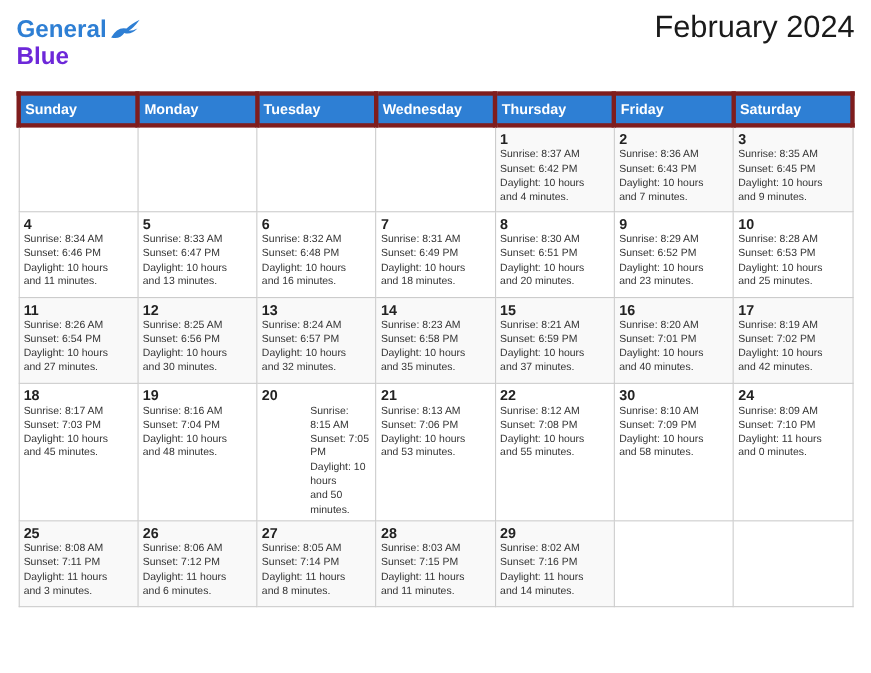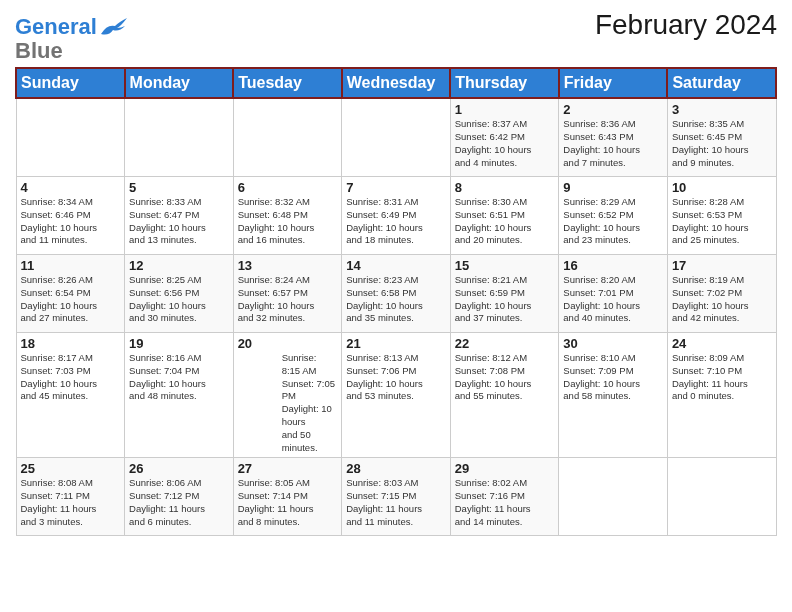--- a/index.html
+++ b/index.html
@@ -11,21 +11,21 @@
       overflow: hidden;
     }
     .container {
       width: 792px;
       padding: 10px 15px 5px 15px;
     }
     .header-row {
       display: flex;
       justify-content: space-between;
       align-items: flex-start;
-      margin-bottom: 4px;
+      margin-bottom: 20px;
     }
     .logo {
       display: flex;
       align-items: center;
       margin-top: 5px;
     }
     .logo-text {
       font-size: 22px;
       font-weight: bold;
       color: #1a1a1a;
@@ -55,24 +55,24 @@
       font-weight: normal;
     }
     table {
       width: 100%;
       border-collapse: collapse;
       table-layout: fixed;
     }
     thead tr th {
       background-color: #2e7fd4;
       color: #fff;
-      font-size: 16px;
+      font-size: 13px;
       font-weight: bold;
       padding: 5px 4px;
-      border: 2px solid #7f1d1d;
+      border: 4px solid #7f1d1d;
       text-align: left;
     }
     tbody tr td {
       border: 1px solid #ccc;
       vertical-align: top;
       padding: 3px 4px;
       font-size: 10px;
       color: #222;
       height: 78px;
       background: #fff;
@@ -105,21 +105,21 @@
       <div>
         <div style="display:flex;align-items:center;">
           <span class="logo-text">
             <span>General</span>
           </span>
           <svg class="logo-bird" viewBox="0 0 28 22" xmlns="http://www.w3.org/2000/svg">
             <path d="M2 18 Q8 8 16 10 Q20 6 28 2 Q22 10 18 12 Q22 12 26 10 Q20 16 14 14 Q10 20 2 18Z" fill="#2e7fd4"></path>
           </svg>
         </div>
         <div class="logo-text">
-          <span style="color:#737373;">Blue</span>
+          <span style="color:#6d28d9;">Blue</span>
         </div>
       </div>
     </div>
     <div class="title-block">
       <div class="main-title">February 2024</div>
     </div>
   </div>
 
   <table>
     <thead>

